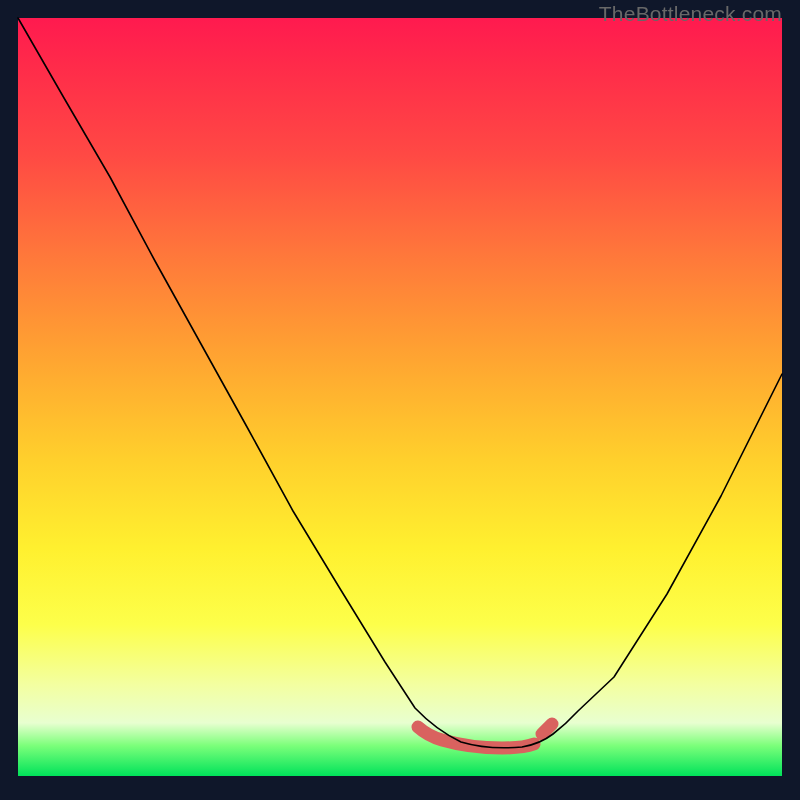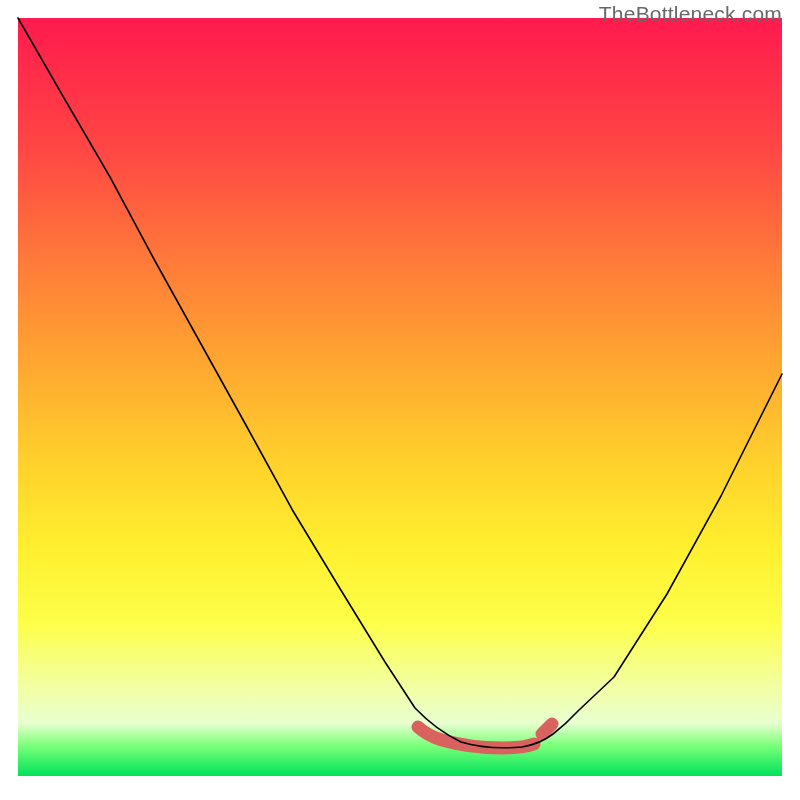--- a/index.html
+++ b/index.html
@@ -8,21 +8,21 @@
     width: 800px;
     height: 800px;
     background: #000;
     overflow: hidden;
     font-family: Arial, Helvetica, sans-serif;
   }
   .frame {
     position: relative;
     width: 800px;
     height: 800px;
-    background: #ffffff;
+    background: #0f172a;
   }
   
   .plot {
     position: absolute;
     left: 18px;
     top: 18px;
     width: 764px;   
     height: 758px;  
     
     background: linear-gradient(

